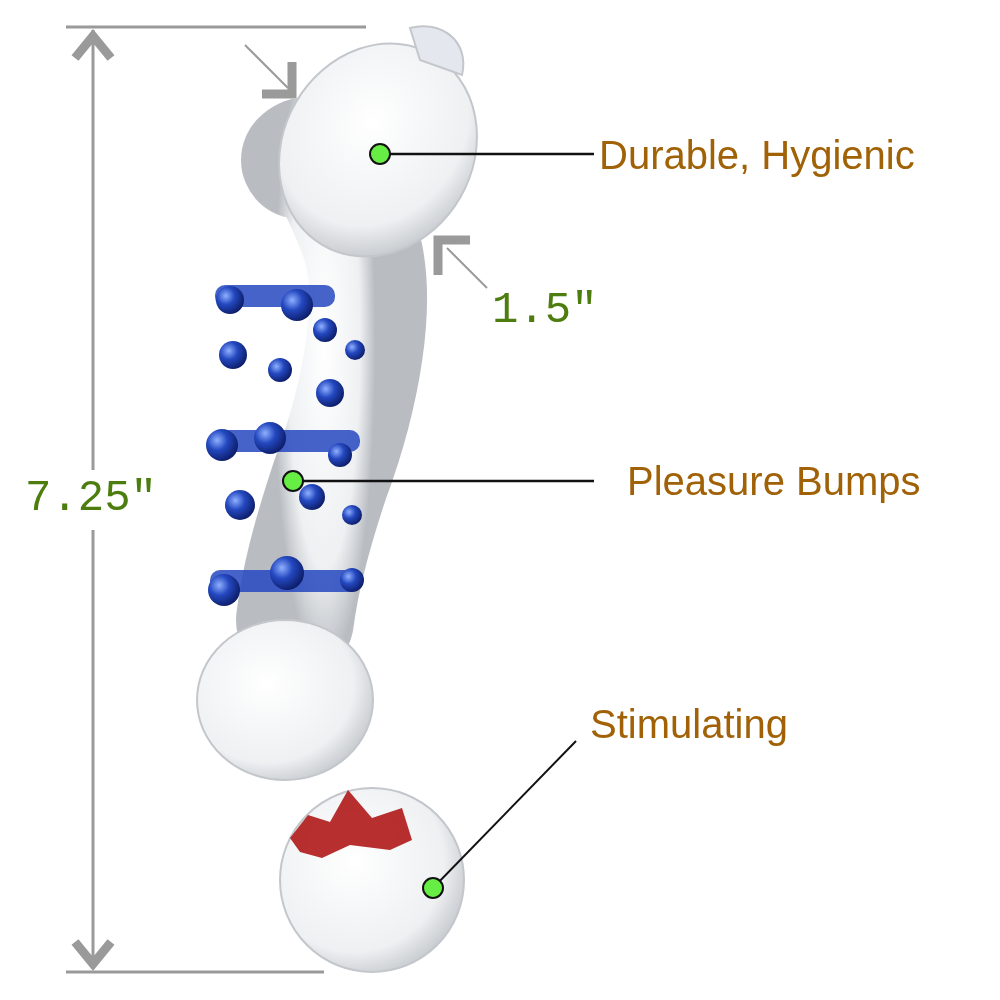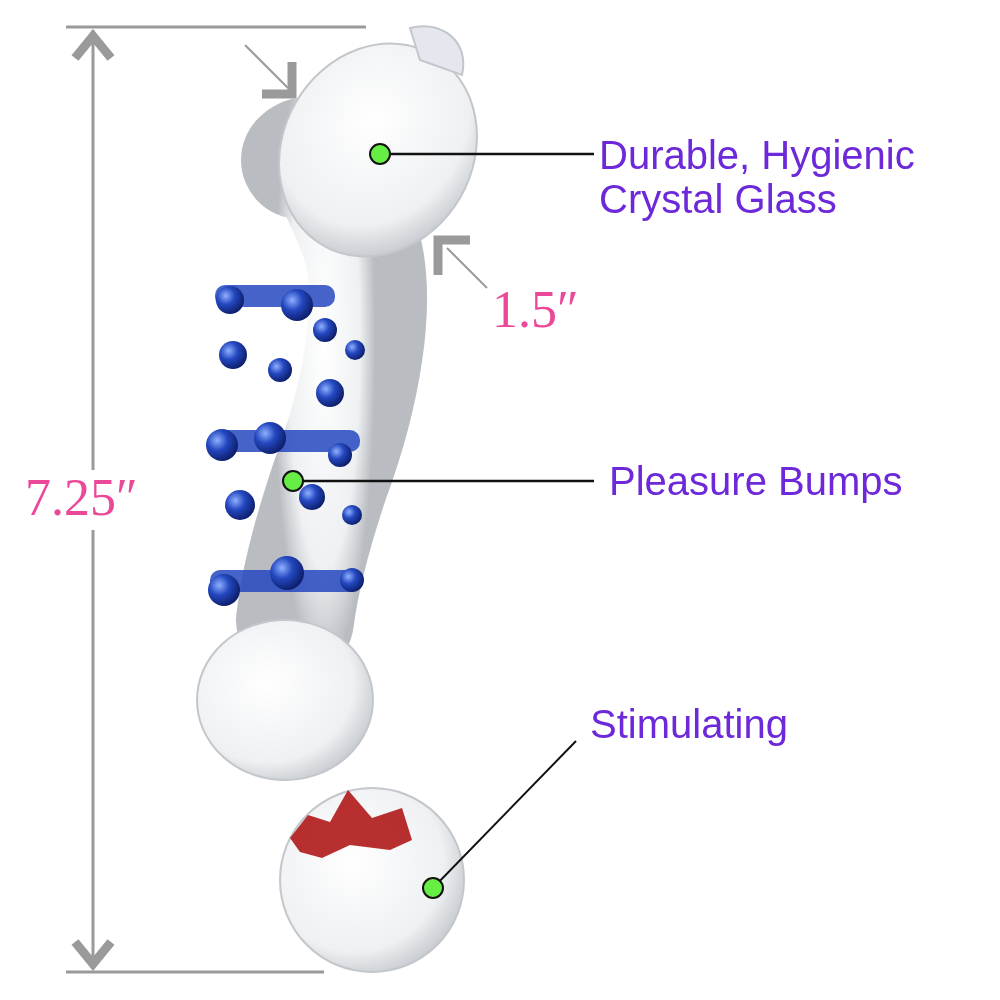--- a/index.html
+++ b/index.html
@@ -1,19 +1,19 @@
 <!DOCTYPE html>
 <html><head>
 <meta charset="utf-8">
 <style>
   html, body { margin: 0; padding: 0; background: #ffffff; }
   body { width: 1000px; height: 1000px; position: relative; overflow: hidden; font-family: "Liberation Sans", sans-serif; }
   .canvas { position: absolute; left: 0; top: 0; width: 1000px; height: 1000px; }
-  .label { position: absolute; color: #6d28d9; font-family: "Liberation Sans", sans-serif; font-size: 40px; line-height: 44px; white-space: nowrap; }
-  .dim { position: absolute; color: #ec4899; font-family: Liberation Serif, serif; font-size: 52px; line-height: 50px; background: #fff; white-space: nowrap; }
+  .label { position: absolute; color: #a16207; font-family: "Liberation Sans", sans-serif; font-size: 40px; line-height: 44px; white-space: nowrap; }
+  .dim { position: absolute; color: #4d7c0f; font-family: Liberation Mono, monospace; font-size: 44px; line-height: 50px; background: #fff; white-space: nowrap; }
 </style>
 </head>
 <body>
 
 <svg class="canvas" viewBox="0 0 1000 1000" xmlns="http://www.w3.org/2000/svg">
   <defs>
     <radialGradient id="glassGrad" cx="40%" cy="40%" r="70%">
       <stop offset="0%" stop-color="#ffffff"></stop>
       <stop offset="70%" stop-color="#eef0f2"></stop>
       <stop offset="100%" stop-color="#b9bdc2"></stop>
@@ -84,20 +84,19 @@
     <line x1="433" y1="888" x2="576" y2="741" stroke="#111" stroke-width="2"></line>
     <circle cx="433" cy="888" r="10" fill="#66ee44" stroke="#111" stroke-width="2"></circle>
   </g>
 </svg>
 
 <div class="dim" style="left:25px; top:473px;">7.25″</div>
 <div class="dim" style="left:492px; top:285px;">1.5″</div>
 
 <div class="label" style="left:599px; top:133px;">
   <div>Durable, Hygienic</div>
-  <div>Crystal Glass</div>
 </div>
-<div class="label" style="left:609px; top:459px;">
+<div class="label" style="left:627px; top:459px;">
   <div>Pleasure Bumps</div>
 </div>
 <div class="label" style="left:590px; top:702px;">
   <div>Stimulating</div>
 </div>
 
 </body></html>

